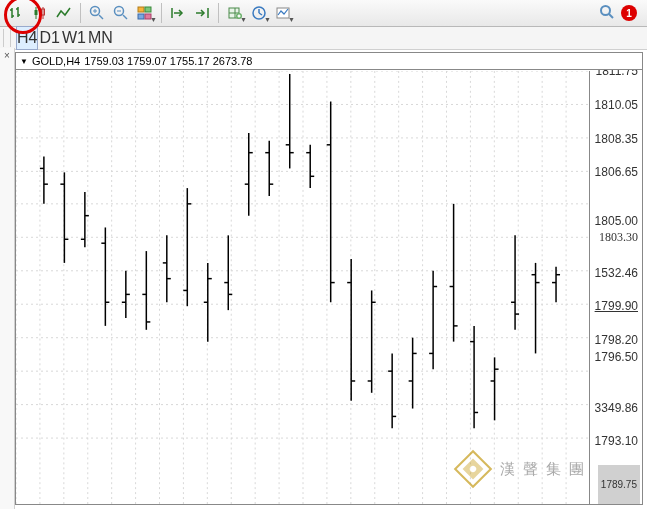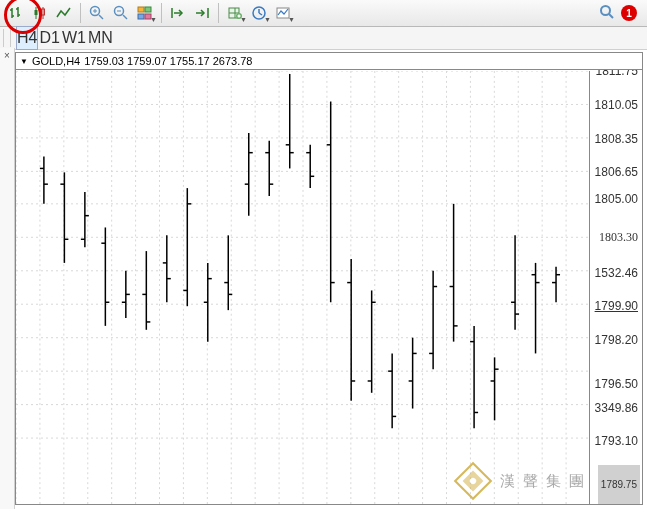--- a/index.html
+++ b/index.html
@@ -19,21 +19,21 @@
 .leftspine{width:14px;background:#f8f8f8;border-right:1px solid #d0d0d0;display:flex;flex-direction:column;align-items:center}
 .chartbox{flex:1;position:relative;border:1px solid #888;margin:4px 4px 4px 0}
 .chartheader{position:absolute;top:0;left:0;right:0;background:#fff;border-bottom:1px solid #888;padding:2px 4px;font-size:11px;z-index:3;display:flex;align-items:center;gap:4px}
 .chartheader .tri{font-size:8px;color:#000}
 .chartarea{position:absolute;top:18px;left:0;right:52px;bottom:0}
 .grid line{stroke:#d8d8d8;stroke-dasharray:2 3;stroke-width:1}
 .bar{stroke:#000;stroke-width:1.5;fill:none}
 .yaxis{position:absolute;top:18px;right:0;bottom:0;width:52px;border-left:1px solid #888;background:#fff}
 .yaxis .lbl{position:absolute;right:4px;font-size:12px;color:#333;transform:translateY(-50%)}
 .yaxis .box{position:absolute;right:2px;background:#d0d0d0;color:#333;font-size:10px;padding:14px 3px;transform:translateY(-50%)}
-.wm{position:absolute;right:50px;bottom:2px;display:flex;align-items:center;gap:6px;opacity:.75;z-index:2;font-family:Liberation Mono, monospace}
+.wm{position:absolute;right:50px;bottom:14px;display:flex;align-items:center;gap:6px;opacity:.75;z-index:2;font-family:Liberation Mono, monospace}
 .wm svg{width:42px;height:42px}
 .wm span{font-size:15px;color:#8a8a8a;letter-spacing:8px}
 .circle-hl{position:absolute;top:-4px;left:4px;width:32px;height:32px;border:3px solid #d00;border-radius:50%;z-index:10;pointer-events:none}
 </style>
 </head>
 <body>
 
 <div class="circle-hl"></div>
 
 <div class="toolbar">
@@ -327,26 +327,26 @@
             <line x1="536.0357142857142" x2="540.0357142857142" y1="213.5340909090909" y2="213.5340909090909"></line>
             <line x1="540.0357142857142" x2="544.0357142857142" y1="205.58863636363458" y2="205.58863636363458"></line>
           </g>
         </svg>
     </div>
     <div class="yaxis" id="yaxis">
         <div class="lbl" style="top: 0px;">1811.75</div>
         <div class="lbl" style="top: 33.7682px;">1810.05</div>
         <div class="lbl" style="top: 67.5364px;">1808.35</div>
         <div class="lbl" style="top: 101.305px;">1806.65</div>
-        <div class="lbl" style="top: 128px;">1805.00</div>
+        <div class="lbl" style="top: 150px;">1805.00</div>
         <div class="lbl" style="top: 166px; font-family: Liberation Serif, serif;">1803.30</div>
         <div class="lbl" style="top: 201.616px;">1532.46</div>
         <div class="lbl" style="top: 235.384px; text-decoration: underline;">1799.90</div>
         <div class="lbl" style="top: 269.152px;">1798.20</div>
-        <div class="lbl" style="top: 313px;">1796.50</div>
+        <div class="lbl" style="top: 286px;">1796.50</div>
         <div class="lbl" style="top: 336.689px;">3349.86</div>
         <div class="lbl" style="top: 370.457px;">1793.10</div>
         <div class="box" style="bottom: 0px; transform: none;">1789.75</div>
       </div>
     <div class="wm">
       <svg viewBox="0 0 40 40">
           <g transform="rotate(45 20 20)">
             <rect x="8" y="8" width="24" height="24" fill="none" stroke="#c9a227" stroke-width="2"></rect>
             <rect x="13" y="13" width="14" height="14" fill="#c9a227" opacity=".6"></rect>
             <circle cx="20" cy="20" r="3" fill="#fff"></circle>

